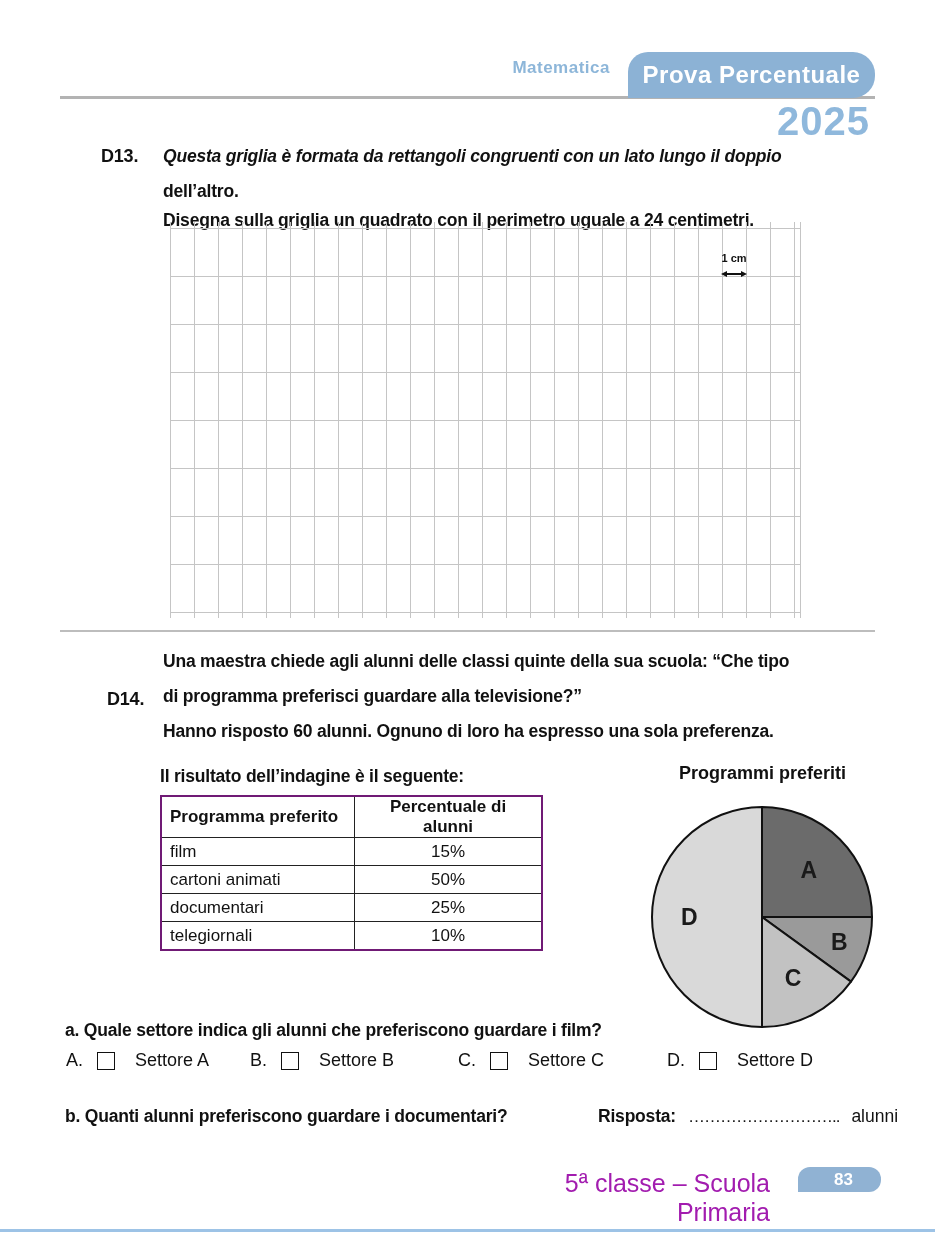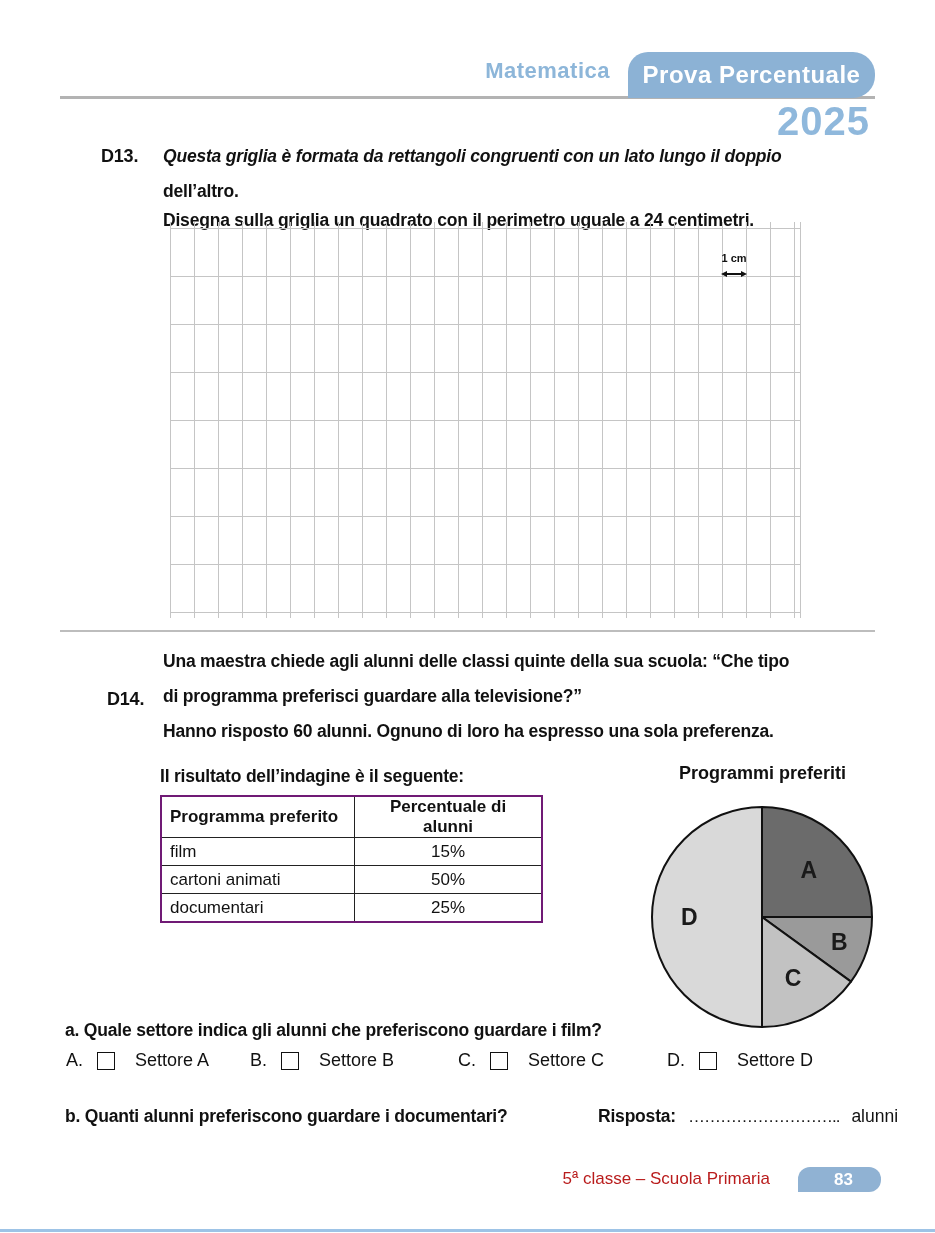--- a/index.html
+++ b/index.html
@@ -2,21 +2,21 @@
 <html><head>
 <meta charset="utf-8">
 <style>
   html,body{margin:0;padding:0;background:#fff;}
   #page{
     position:relative;width:935px;height:1233px;background:#fff;overflow:hidden;
     font-family:"Liberation Sans","DejaVu Sans",sans-serif;color:#111;
   }
   .abs{position:absolute;}
   
-  .subject{top:58px;left:440px;width:170px;text-align:right;font-size:22px;font-weight:bold;
+  .subject{top:58px;left:440px;width:170px;text-align:right;font-size:17px;font-weight:bold;
     color:#8DB6D9;letter-spacing:.5px;}
   .badge{top:52px;left:628px;width:247px;height:46px;background:#8CB2D5;
     border-radius:20px 22px 22px 0;display:flex;align-items:center;justify-content:center;z-index:2;}
   .badge span{color:#fff;font-weight:bold;font-size:24px;letter-spacing:.5px;}
   .header-line{top:96px;left:60px;width:815px;height:3px;background:#B3B3B3;z-index:1;}
   .year{top:99px;left:770px;width:100px;text-align:right;font-size:40px;font-weight:bold;
     color:#8FB8DC;letter-spacing:1px;}
   
   .qnum{font-size:18px;font-weight:bold;letter-spacing:-.2px;}
   .qline{font-size:17.5px;font-weight:bold;letter-spacing:-.2px;white-space:nowrap;}
@@ -51,21 +51,21 @@
   .option .letter{font-size:18px;font-weight:normal;margin-right:14px;}
   .option .box{width:16px;height:16px;border:1.5px solid #111;background:#fff;margin-right:20px;}
   .option .olabel{font-size:18px;white-space:nowrap;}
   .opt-a{left:66px;} .opt-b{left:250px;} .opt-c{left:458px;} .opt-d{left:667px;}
   .qb{top:1106px;left:65px;}
   .answer-row{top:1106px;left:598px;display:flex;align-items:baseline;gap:12px;}
   .answer-label{font-size:17.5px;font-weight:bold;letter-spacing:-.2px;}
   .answer-dots{font-size:17px;letter-spacing:-1px;}
   .answer-unit{font-size:17.5px;}
   
-  .footer-text{top:1169px;left:470px;width:300px;text-align:right;font-size:17px;color:#b91c1c;}
+  .footer-text{top:1169px;left:470px;width:300px;text-align:right;font-size:25px;color:#a21caf;}
   .footer-badge{top:1167px;left:798px;width:75px;height:25px;background:#90B2D3;
     border-radius:12px 12px 12px 0;display:flex;align-items:center;justify-content:center;padding-left:8px;}
   .footer-badge span{color:#fff;font-weight:bold;font-size:17px;}
 </style>
 </head>
 <body>
 
 <div id="page">
 
   <div class="abs subject">Matematica</div>
@@ -114,20 +114,24 @@
         <td class="col-perc">15%</td>
       </tr>
       <tr>
         <td class="col-prog">cartoni animati</td>
         <td class="col-perc">50%</td>
       </tr>
       <tr>
         <td class="col-prog">documentari</td>
         <td class="col-perc">25%</td>
       </tr>
+      <tr>
+        <td class="col-prog">telegiornali</td>
+        <td class="col-perc">10%</td>
+      </tr>
     </tbody>
   </table>
 
   <div class="abs pie-title">Programmi preferiti</div>
   <div class="abs pie-wrap">
     <svg width="232" height="232" viewBox="0 0 232 232">
         <path d="M 116 116 L 116.00 6.00 A 110 110 0 0 1 226.00 116.00 Z" fill="#6B6B6B" stroke="#111111" stroke-width="2" stroke-linejoin="round"></path>
         <text x="162.7" y="77.3" text-anchor="middle" class="pie-label">A</text>
         <path d="M 116 116 L 226.00 116.00 A 110 110 0 0 1 204.99 180.66 Z" fill="#9A9A9A" stroke="#111111" stroke-width="2" stroke-linejoin="round"></path>
         <text x="193.4" y="149.2" text-anchor="middle" class="pie-label">B</text>

